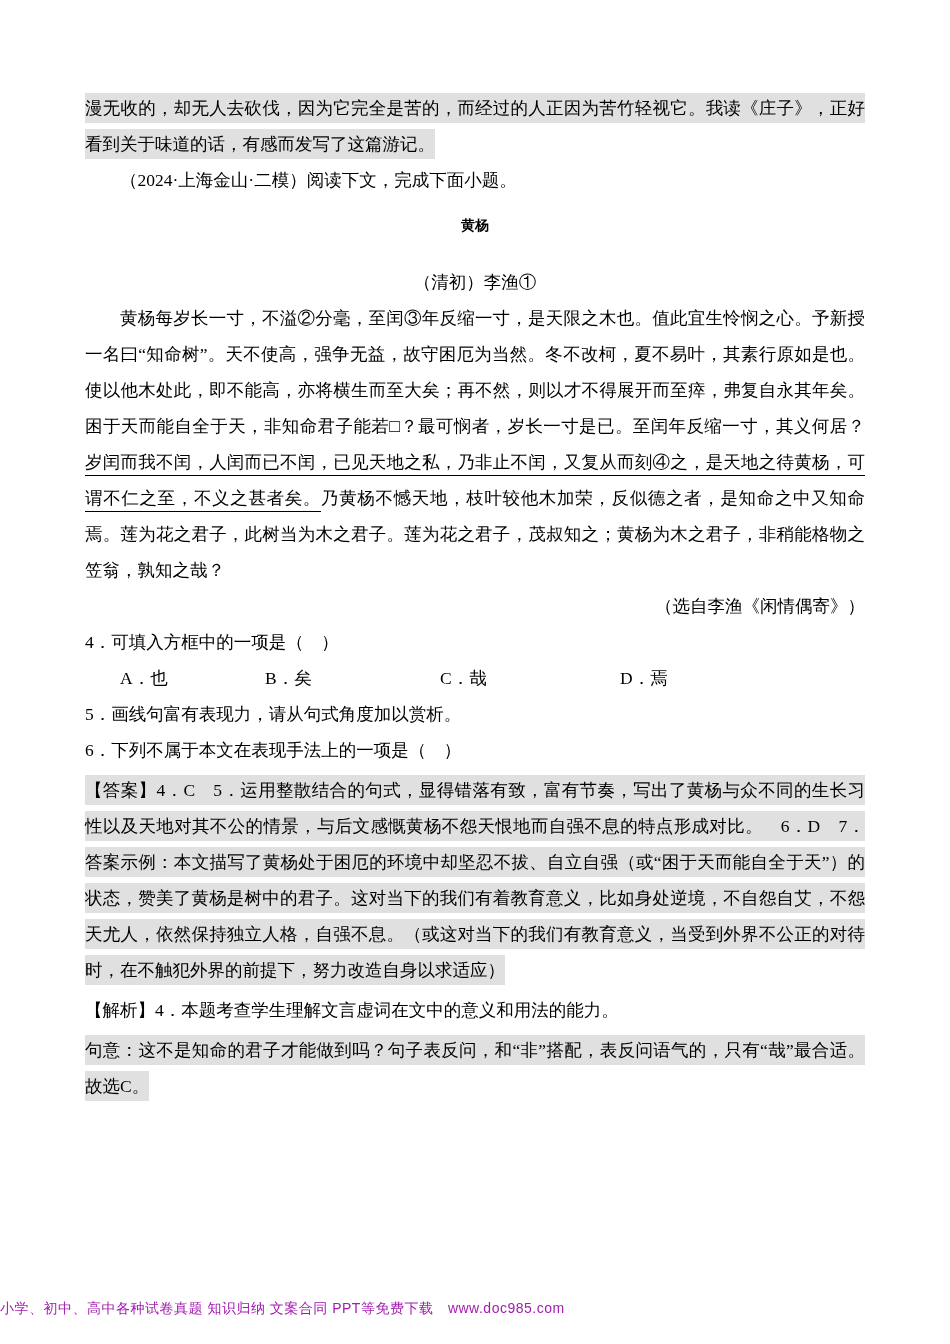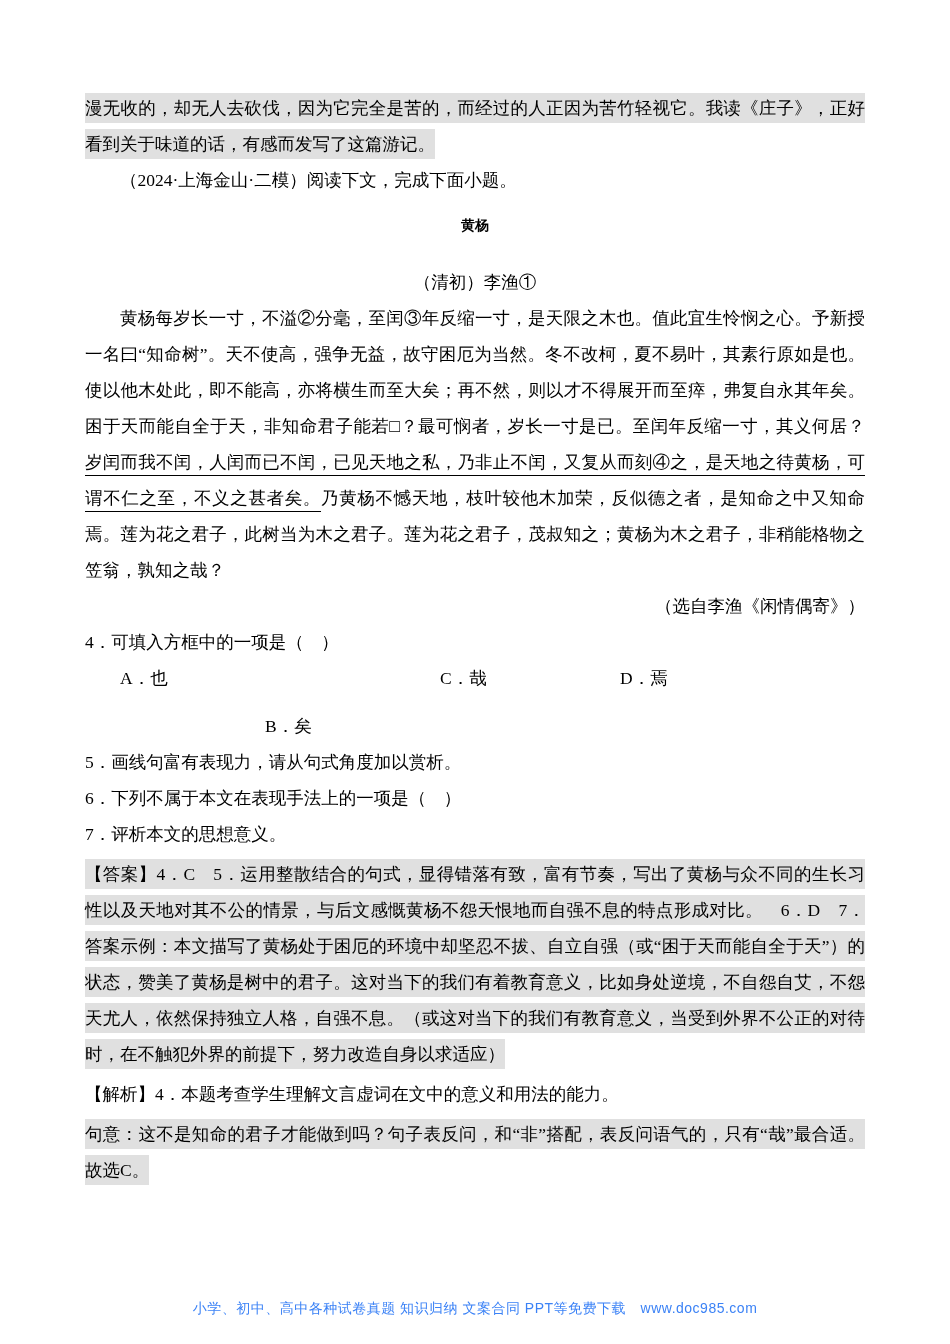--- a/index.html
+++ b/index.html
@@ -44,33 +44,32 @@
     text-underline-offset: 7px;
     text-decoration-thickness: 1px;
   }
   .options {
     display: flex;
     padding-left: 35px;
     line-height: 36px;
     gap: 10px;
   }
   .opt-a { width: 135px; }
-  .opt-b { width: 165px; margin-top: 48px; }
+  .opt-b { width: 165px; }
   .opt-c { width: 170px; }
   .bold { font-weight: normal; }
   .mt-sm { margin-top: 4px; }
   .mt-md { }
   .footer {
     position: absolute;
     left: 0;
     bottom: 26px;
     width: 100%;
-    text-align: center;
     font-size: 14px;
-    color: #3b82f6;
+    color: #a21caf;
     font-family: "Liberation Sans", "DejaVu Sans", sans-serif;
     letter-spacing: 0.5px;
   }
 </style>
 </head>
 <body>
 
 <div class="page">
 
   <p class="para"><span class="hl">漫无收的，却无人去砍伐，因为它完全是苦的，而经过的人正因为苦竹轻视它。我读《庄子》，正好看到关于味道的话，有感而发写了这篇游记。</span></p>
@@ -93,21 +92,20 @@
     <span class="opt-b">B．矣</span>
     <span class="opt-c">C．哉</span>
     <span>D．焉</span>
   </div>
 
   <p class="para">5．画线句富有表现力，请从句式角度加以赏析。</p>
 
   <p class="para">6．下列不属于本文在表现手法上的一项是（　）</p>
 
 
-  <p class="para">7．评析本文的思想意义。</p>
 
   <p class="para mt-sm"><span class="hl"><span class="bold">【答案】</span><span>4．C　5．运用整散结合的句式，显得错落有致，富有节奏，写出了黄杨与众不同的生长习性以及天地对其不公的情景，与后文感慨黄杨不怨天恨地而自强不息的特点形成对比。　6．D　7．答案示例：本文描写了黄杨处于困厄的环境中却坚忍不拔、自立自强（或“困于天而能自全于天”）的状态，赞美了黄杨是树中的君子。这对当下的我们有着教育意义，比如身处逆境，不自怨自艾，不怨天尤人，依然保持独立人格，自强不息。（或这对当下的我们有教育意义，当受到外界不公正的对待时，在不触犯外界的前提下，努力改造自身以求适应）</span></span></p>
 
   <p class="para mt-sm"><span class="bold">【解析】</span><span>4．本题考查学生理解文言虚词在文中的意义和用法的能力。</span></p>
 
   <p class="para mt-sm"><span class="hl">句意：这不是知命的君子才能做到吗？句子表反问，和“非”搭配，表反问语气的，只有“哉”最合适。故选C。</span></p>
 
 
 </div>
 

